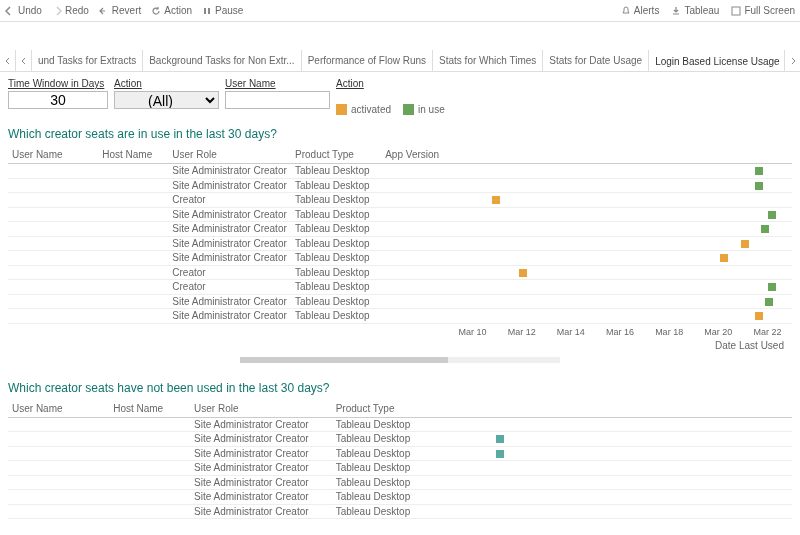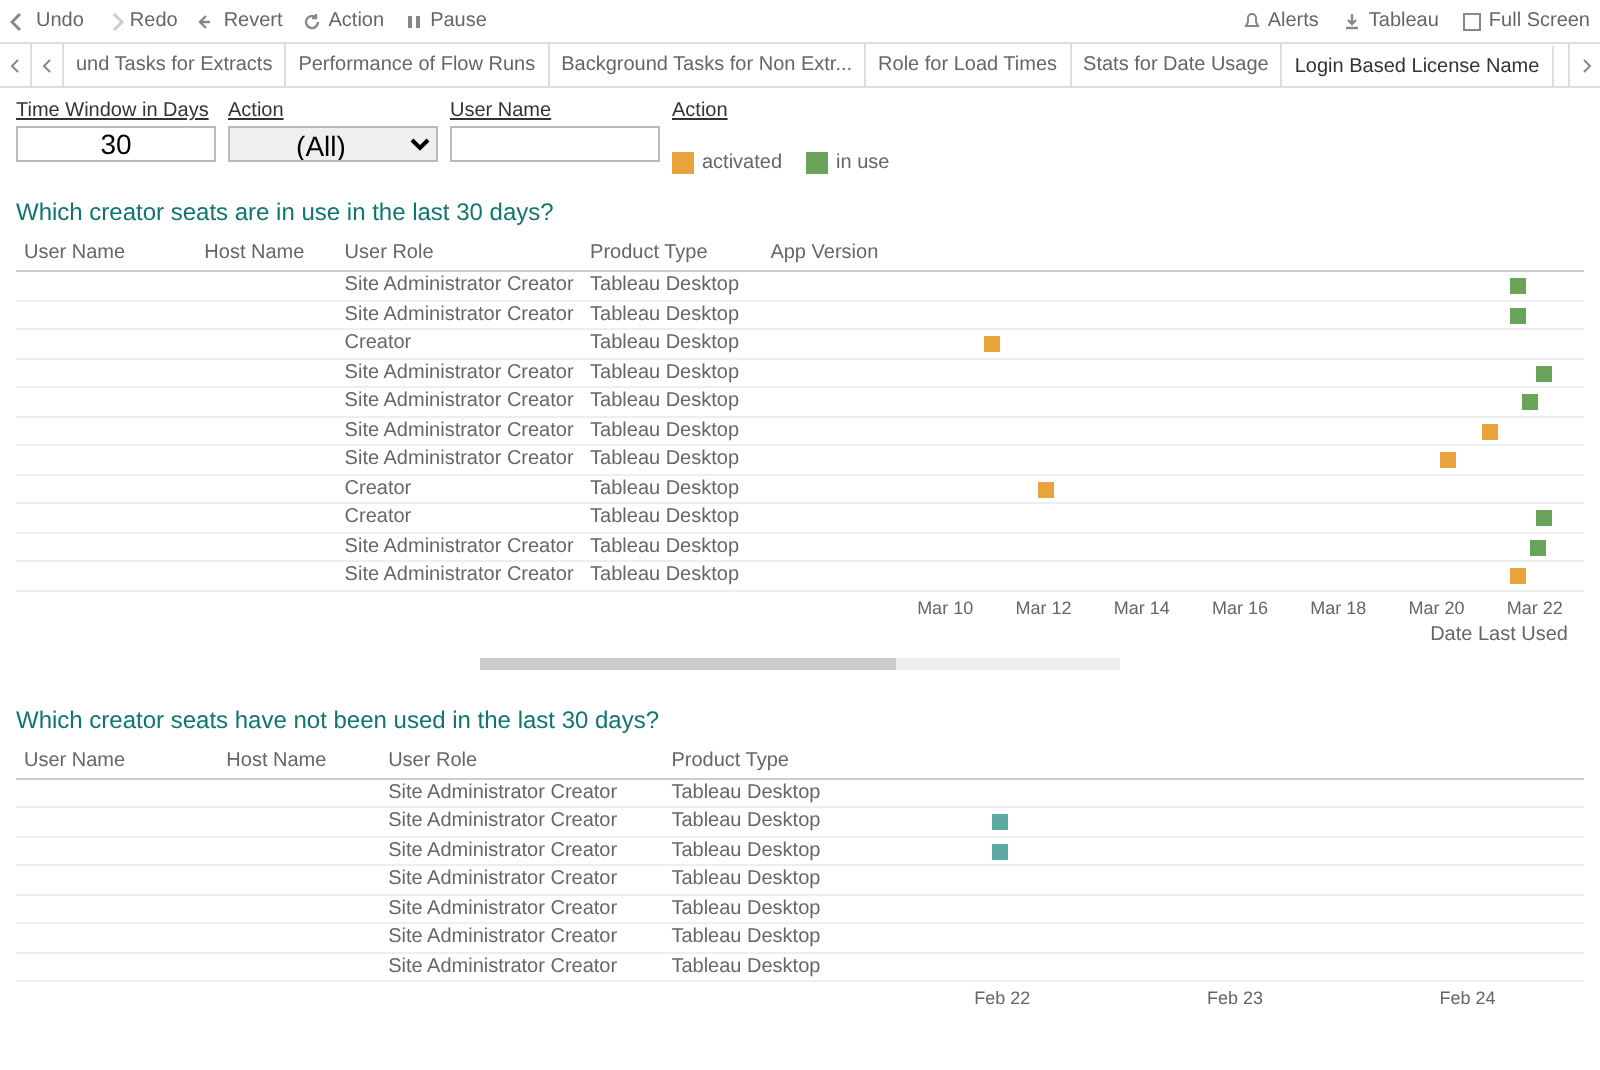--- a/index.html
+++ b/index.html
@@ -4,21 +4,21 @@
 <style>
   * { box-sizing: border-box; margin: 0; padding: 0; }
   body { font-family: Arial, Helvetica, sans-serif; font-size: 10px; color: #666; background: #fff; width: 800px; height: 535px; overflow: hidden; position: relative; }
   
   .toolbar { display: flex; align-items: center; height: 22px; border-bottom: 1px solid #ddd; padding: 0 5px; }
   .toolbar-left { display: flex; align-items: center; gap: 10px; }
   .toolbar-right { display: flex; align-items: center; gap: 12px; margin-left: auto; }
   .tb-item { display: flex; align-items: center; gap: 3px; color: #666; cursor: pointer; }
   .tb-item svg { width: 10px; height: 10px; }
   
-  .tabs { display: flex; align-items: stretch; height: 22px; border-bottom: 1px solid #ddd; }
+  .tabs { display: flex; align-items: stretch; height: 22px; border-bottom: 1px solid #ddd; margin-top: 28px; }
   .tab-scroll { display: flex; flex: 1; overflow: hidden; }
   .tab { display: flex; align-items: center; padding: 0 6px; border-right: 1px solid #ddd; white-space: nowrap; cursor: pointer; color: #666; }
   .tab.active { background: #fff; font-weight: normal; color: #333; border-top: 2px solid transparent; }
   .tab-arrow { display: flex; align-items: center; justify-content: center; width: 16px; border-right: 1px solid #ddd; cursor: pointer; }
   .tab-arrow:last-child { border-right: none; border-left: 1px solid #ddd; }
   .tab-arrow svg { width: 8px; height: 8px; }
   
   .filters { display: flex; align-items: flex-start; gap: 6px; padding: 6px 8px; }
   .filter-col { display: flex; flex-direction: column; gap: 2px; }
   .filter-col label { font-size: 10px; color: #333; text-decoration: underline; }
@@ -127,25 +127,25 @@
         <path d="M5 1L2 4l3 3" fill="none" stroke="#888"></path>
       </svg>
   </div>
   <div class="tab-arrow">
     <svg viewBox="0 0 8 8">
         <path d="M5 1L2 4l3 3" fill="none" stroke="#888"></path>
       </svg>
   </div>
   <div class="tab-scroll" id="tabStrip">
       <div class="tab">und Tasks for Extracts</div>
+      <div class="tab">Background Tasks for Non Extr...</div>
       <div class="tab">Performance of Flow Runs</div>
-      <div class="tab">Background Tasks for Non Extr...</div>
-      <div class="tab">Role for Load Times</div>
+      <div class="tab">Stats for Which Times</div>
       <div class="tab">Stats for Date Usage</div>
-      <div class="tab active">Login Based License Name</div>
+      <div class="tab active">Login Based License Usage</div>
     </div>
   <div class="tab-arrow">
     <svg viewBox="0 0 8 8">
         <path d="M3 1l3 3-3 3" fill="none" stroke="#888"></path>
       </svg>
   </div>
 </div>
 
 <div class="filters">
   <div class="filter-col">
@@ -386,21 +386,14 @@
           <td class="col2-un"></td>
           <td class="col2-hn"></td>
           <td class="col2-ur">Site Administrator Creator</td>
           <td class="col2-pt">Tableau Desktop</td>
           <td class="plot-cell"></td>
         </tr>
       </tbody>
   </table>
   <div style="display:flex;">
     <div style="width:435px;"></div>
-    <div style="flex:1;">
-      <div class="axis-ticks" id="s2-ticks">
-          <div style="flex: 1 1 0%; text-align: center;">Feb 22</div>
-          <div style="flex: 1 1 0%; text-align: center;">Feb 23</div>
-          <div style="flex: 1 1 0%; text-align: center;">Feb 24</div>
-        </div>
-    </div>
   </div>
 </div>
 
 </body></html>

